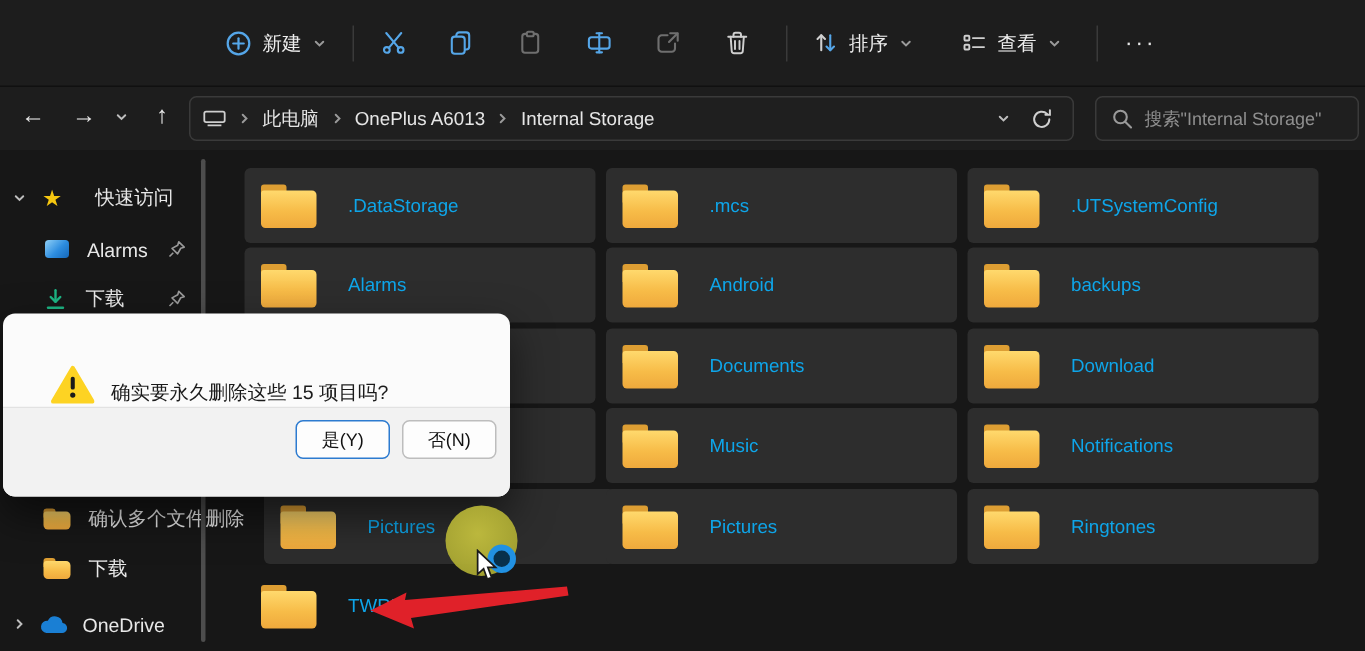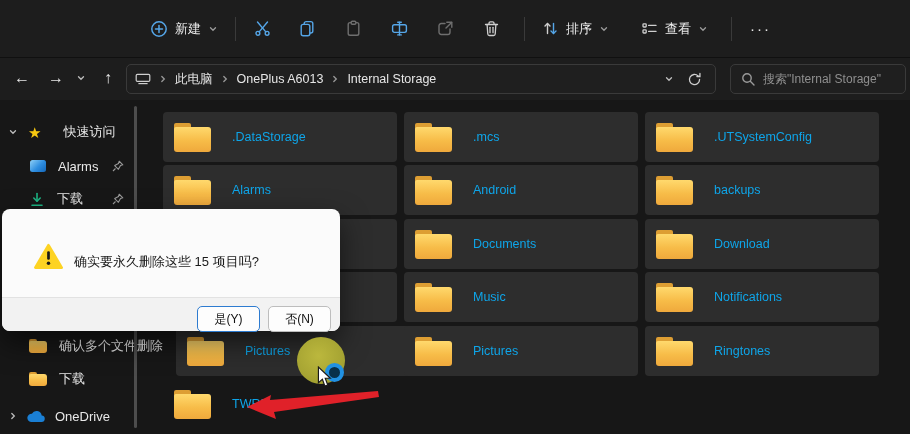--- a/index.html
+++ b/index.html
@@ -57,21 +57,21 @@
     display:flex; align-items:center; gap:21px; padding-left:11px; }
   .tile.sel{ background:#2d2d2d; }
   .tile .name{ font-size:12.5px; color:#0ea5e9; white-space:nowrap; }
   
   .dialog{ position:absolute; left:2px; top:209px; width:338px; height:122px;
     background:#fbfbfb; border-radius:8px; box-shadow:0 12px 28px rgba(0,0,0,.55);
     color:#1a1a1a; }
   .dlg-title{ position:absolute; left:14px; top:10px; font-size:12px; color:#1a1a1a; }
   .dlg-warn{ position:absolute; left:32px; top:34px; }
   .dlg-msg{ position:absolute; left:72px; top:44px; font-size:13px; color:#1a1a1a; }
-  .dlg-footer{ position:absolute; left:0; right:0; bottom:0; height:34px;
+  .dlg-footer{ position:absolute; left:0; right:0; bottom:0; height:60px;
     background:#f2f2f2; border-top:1px solid #e2e2e2; border-radius:0 0 8px 8px;padding-left:28px; }
   .dlg-btn{ position:absolute; top:8px; width:63px; height:26px; border-radius:5px;
     background:#fdfdfd; font-family:"Liberation Sans",sans-serif; font-size:12px; color:#111; }
   .dlg-yes{ left:195px; border:1.6px solid #2d7bd0; }
   .dlg-no{ left:266px; border:1px solid #bdbdbd; }
   
   .click-circle{ position:absolute; left:297px; top:337px; width:48px; height:47px; border-radius:50%;
     background:radial-gradient(circle at 45% 40%, #c3bf3e 0%, #aaa832 70%, #98962c 100%); opacity:.95; }
   .click-ring{ position:absolute; left:325px; top:363px; width:19px; height:19px; border-radius:50%;
     border:4.5px solid #2191e2; background:#08304a; }

